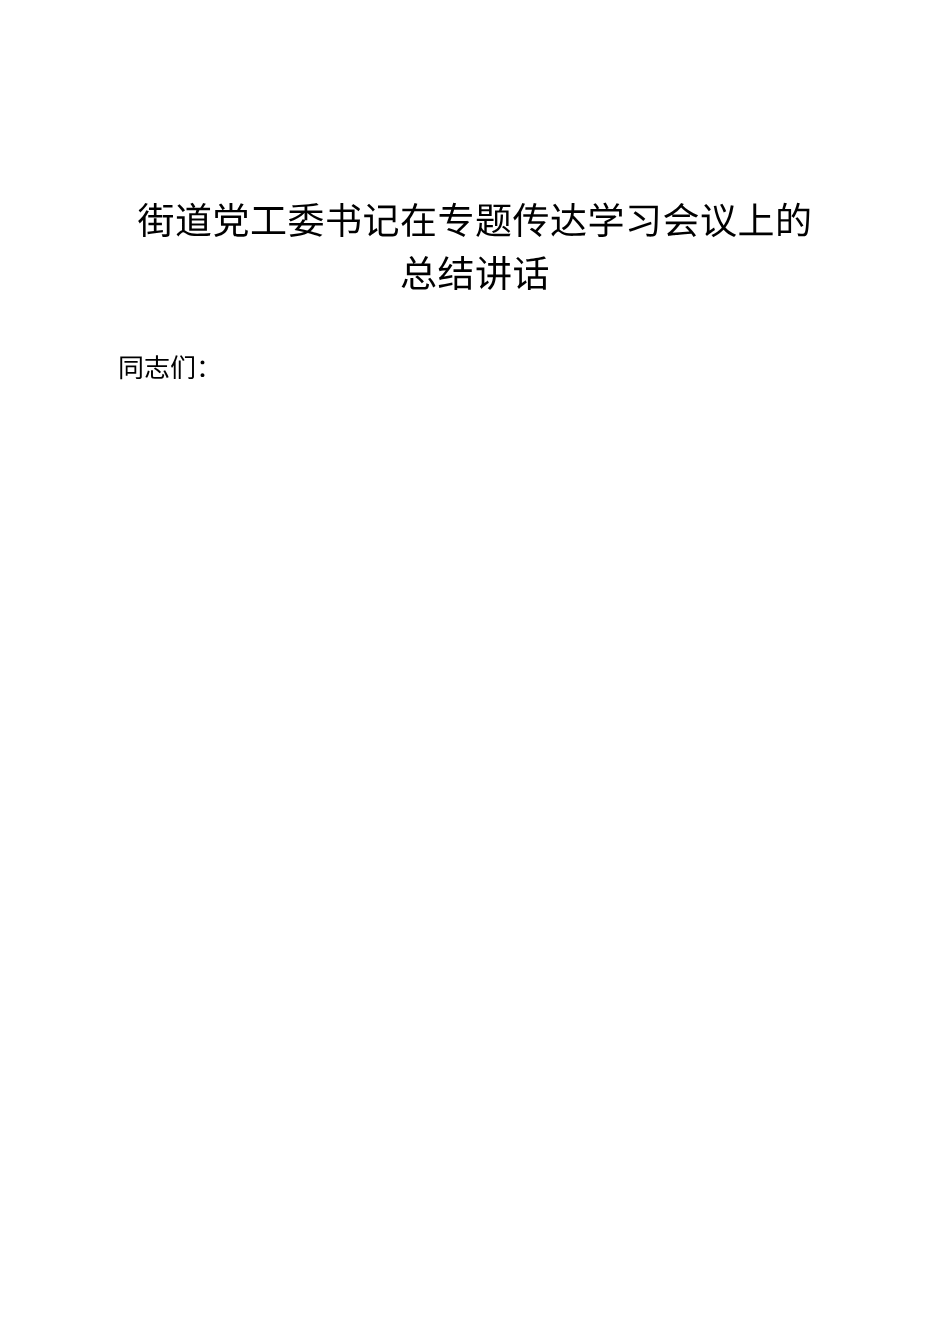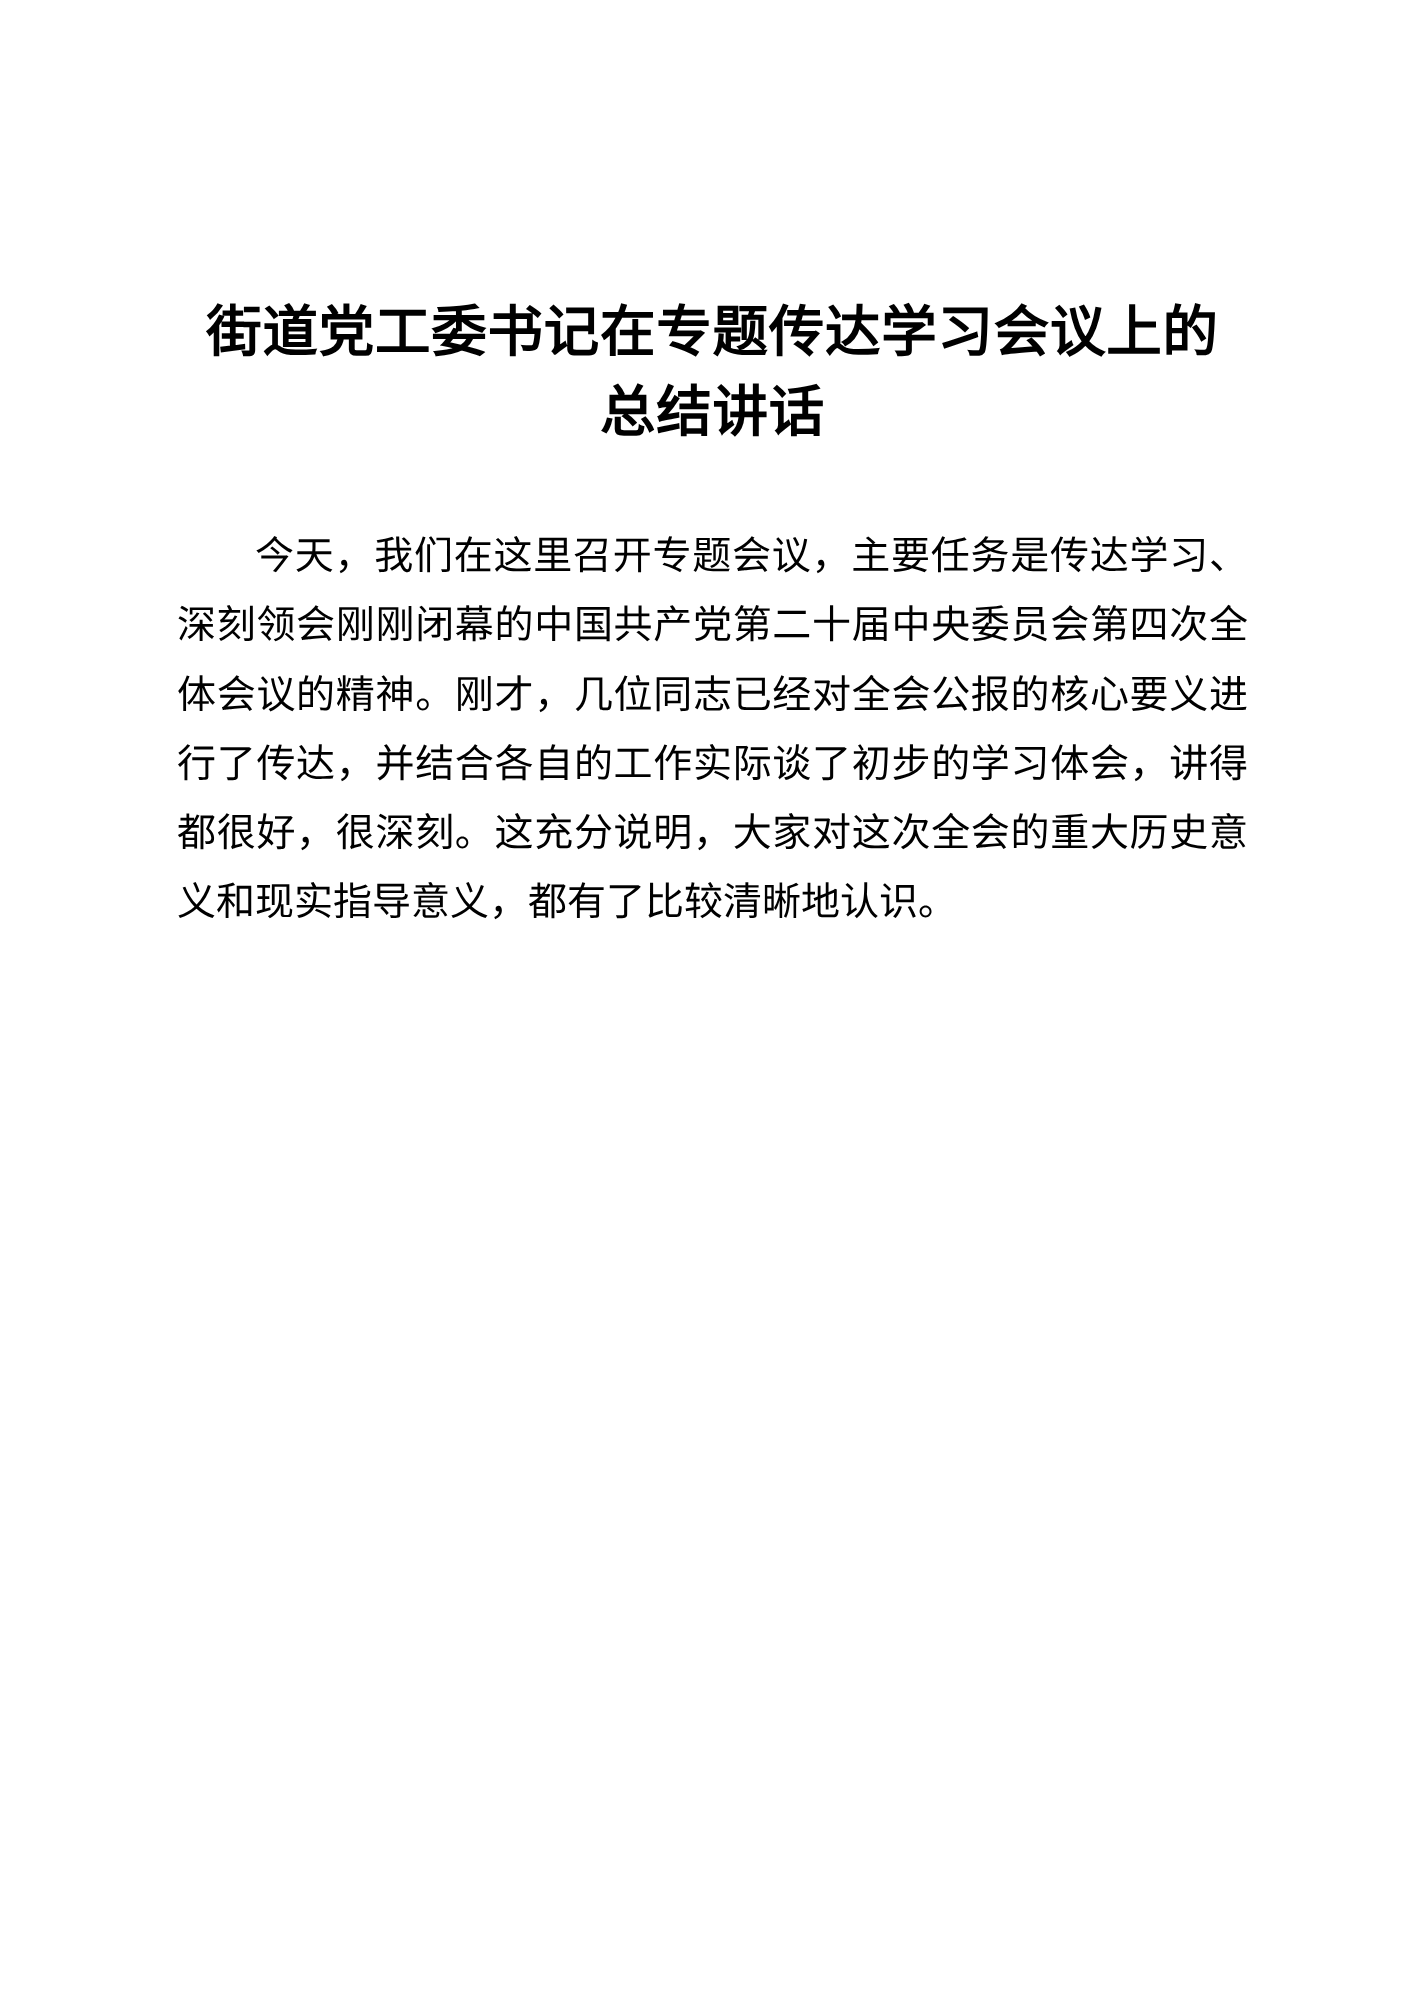--- a/index.html
+++ b/index.html
@@ -17,21 +17,21 @@
   .page {
     position: relative;
     width: 950px;
     height: 1344px;
     box-sizing: border-box;
     padding: 196px 118px 40px 118px;
     background: #ffffff;
   }
   .doc-title {
     font-size: 37px;
-    font-weight: bold;
+    font-weight: normal;
     line-height: 1.42;
     text-align: center;
     letter-spacing: 0.5px;
     margin: 0 0 46px 0;
     padding: 0 4px;
   }
   .salutation {
     font-size: 26px;
     line-height: 1.62;
     margin: 0 0 6px 0;
@@ -46,14 +46,14 @@
     text-align: justify;
     text-justify: inter-ideograph;
     word-break: break-all;
   }
 </style>
 </head>
 <body>
 
 <div class="page">
   <h1 class="doc-title">街道党工委书记在专题传达学习会议上的总结讲话</h1>
-  <p class="para">今天，我们在这里召开专题会议，主要任务是传达学习、深刻领会刚刚闭幕的中国共产党第二十届中央委员会第四次全体会议的精神。刚才，几位同志已经对全会公报的核心要义进行了传达，并结合各自的工作实际谈了初步的学习体会，讲得都很好，很深刻。这充分说明，大家对这次全会的重大历史意义和现实指导意义，都有了比较清晰地认识。</p>
+  <p class="salutation">同志们：</p>
 </div>
 
 </body></html>

